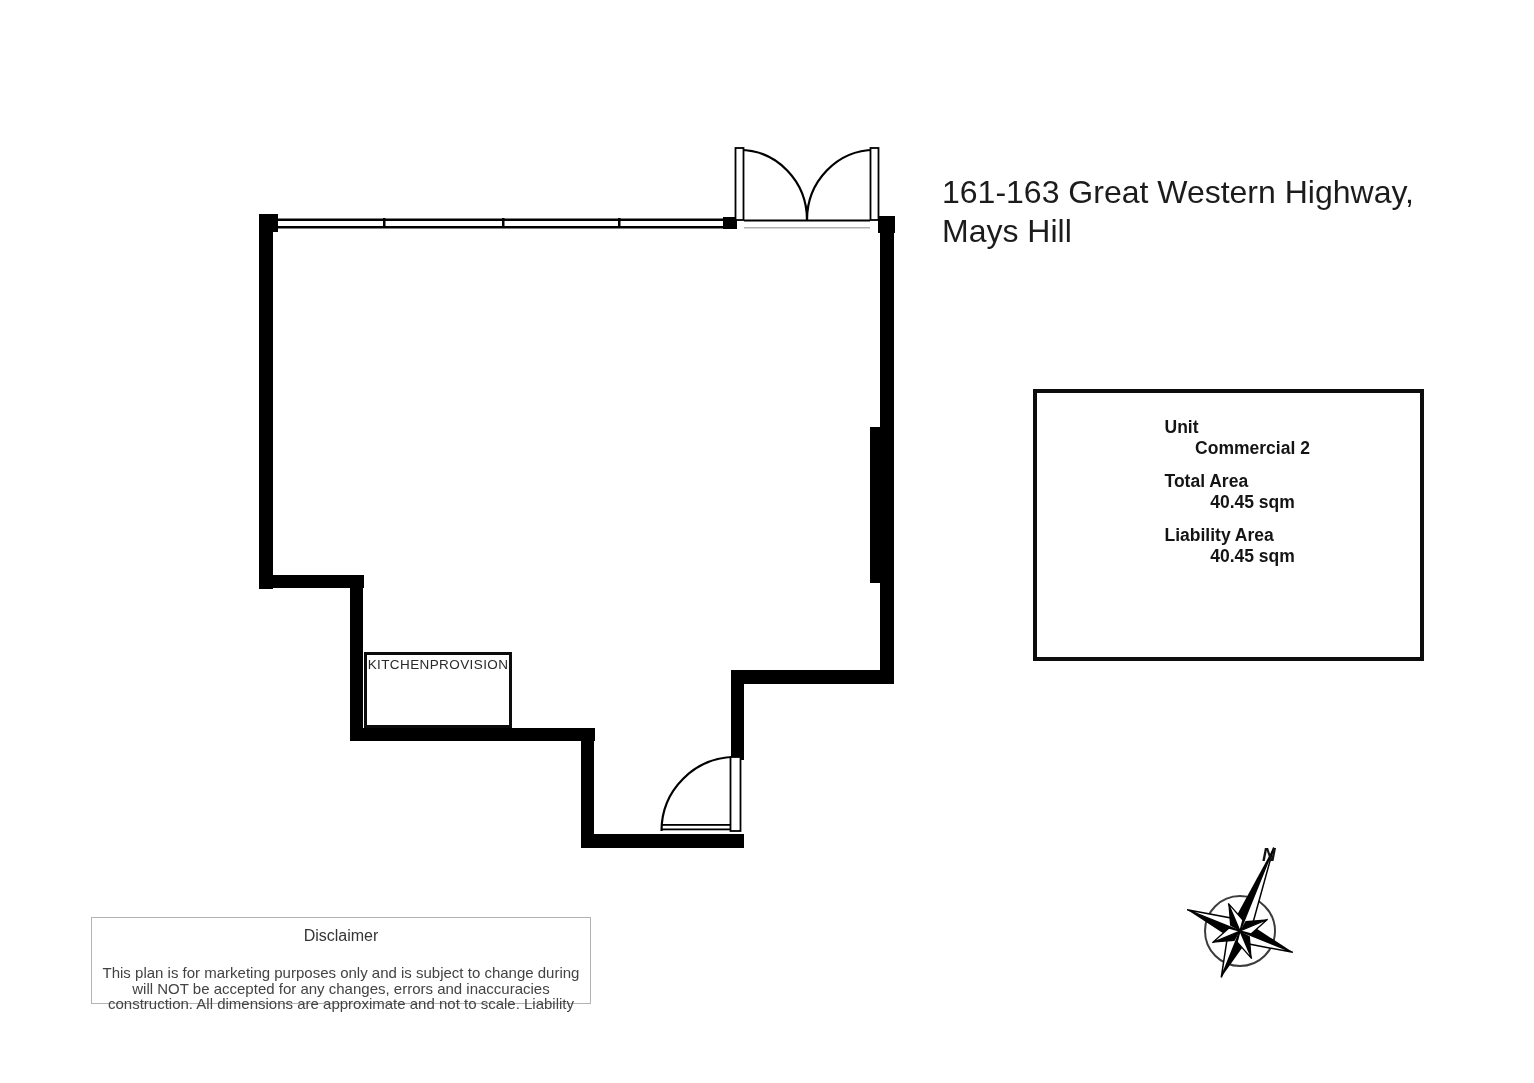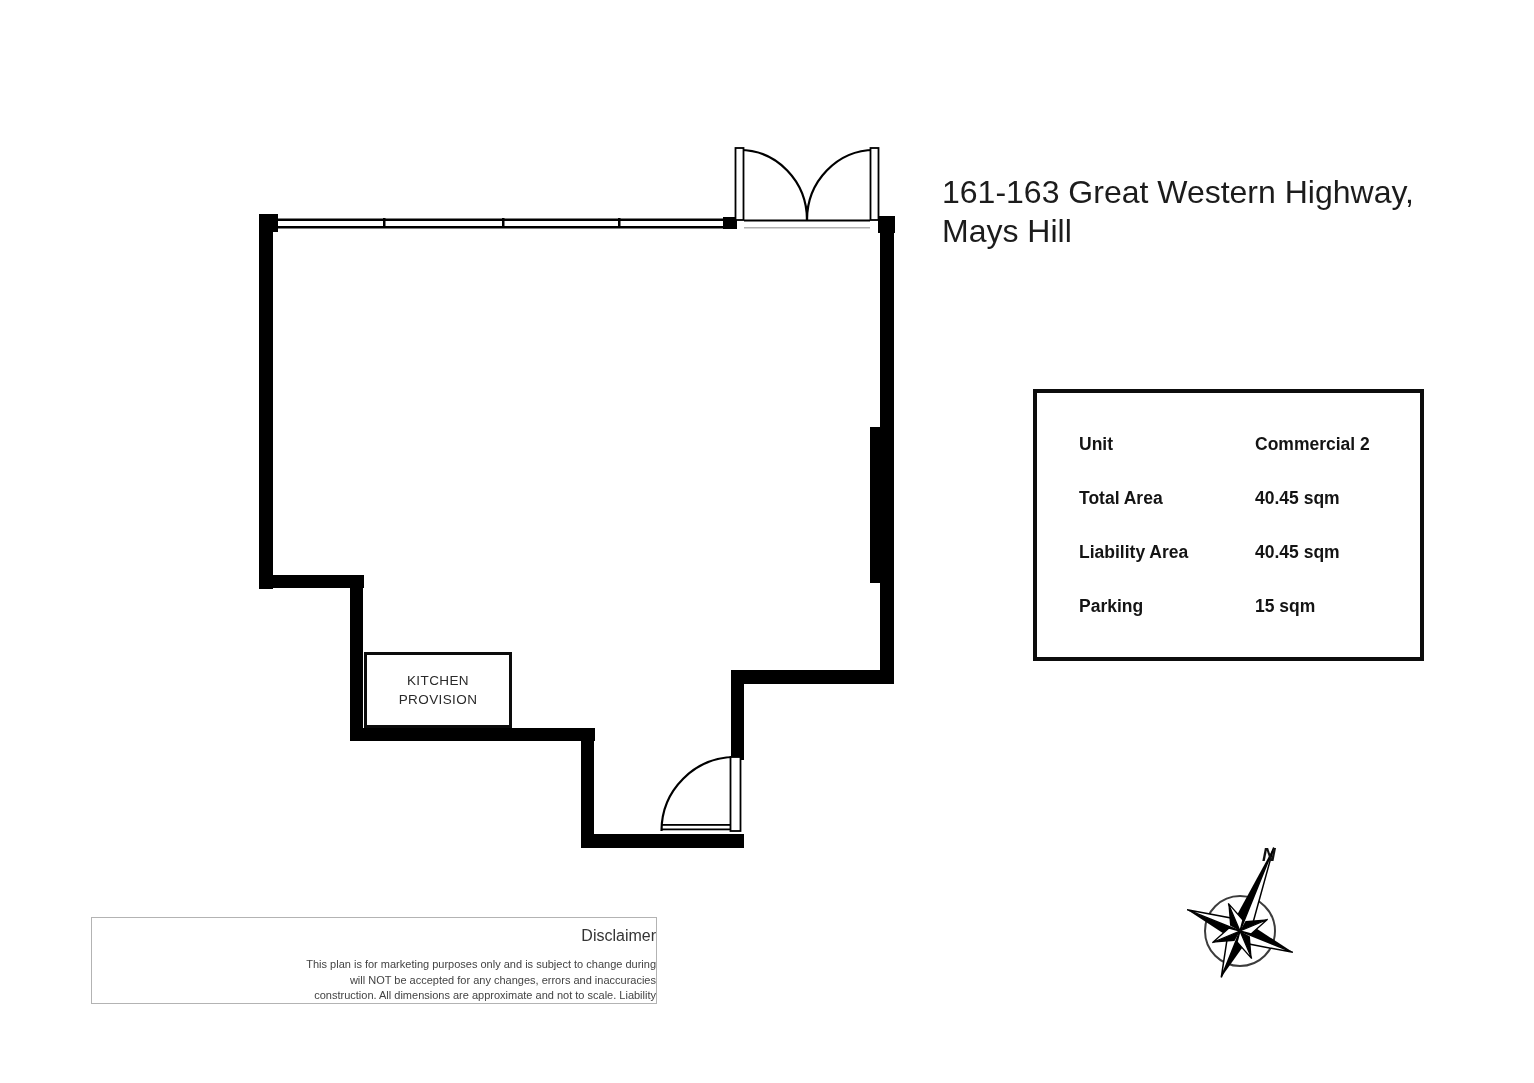--- a/index.html
+++ b/index.html
@@ -14,39 +14,39 @@
     font-size:32px;line-height:39px;color:#1c1c1c;
   }
 
   .info-box{
     position:absolute;left:1033px;top:389px;width:391px;height:272px;
     border:4px solid #0d0d0d;box-sizing:border-box;background:#ffffff;
     padding-top:24px;
   }
   .info-row{
     display:flex;align-items:center;height:54px;padding-left:42px;
-    font-size:17.5px;font-weight:700;color:#141414;
+    font-size:17.5px;font-weight:700;color:#141414;flex-direction:column;
   }
   .info-label{width:170px;}
   .info-value{flex:1;margin-left:6px;}
 
   .kitchen-box{
     position:absolute;left:364px;top:652px;width:148px;height:76px;
     border:3px solid #0c0c0c;box-sizing:border-box;background:#ffffff;
-    display:flex;flex-direction:column;justify-content:center;align-items:center;
+    display:flex;flex-direction:row;justify-content:center;
     font-size:13.5px;line-height:19px;letter-spacing:0.4px;color:#2a2a2a;
   }
 
   .disclaimer-box{
-    position:absolute;left:91px;top:917px;width:566px;height:87px;
+    position:absolute;left:91px;top:917px;width:500px;height:87px;
     border:1px solid #b3b3b3;box-sizing:border-box;background:#ffffff;
-    text-align:right;
+    text-align:center;
   }
   .disclaimer-title{font-size:16px;color:#353535;margin-top:9px;}
-  .disclaimer-body{margin-top:12px;font-size:11px;line-height:15.5px;color:#434343;}
+  .disclaimer-body{margin-top:20px;font-size:15px;line-height:15.5px;color:#434343;}
 </style>
 </head>
 <body>
 
 <div class="canvas">
 
   <svg class="plan-svg" viewBox="0 0 1534 1083" xmlns="http://www.w3.org/2000/svg">
 
     <g fill="#000000">
       <rect x="259" y="215" width="14" height="374"></rect>
@@ -141,24 +141,20 @@
       <span class="info-value">Commercial 2</span>
     </div>
     <div class="info-row">
       <span class="info-label">Total Area</span>
       <span class="info-value">40.45 sqm</span>
     </div>
     <div class="info-row">
       <span class="info-label">Liability Area</span>
       <span class="info-value">40.45 sqm</span>
     </div>
-    <div class="info-row">
-      <span class="info-label">Parking</span>
-      <span class="info-value">15 sqm</span>
-    </div>
   </div>
 
   <div class="kitchen-box">
     <div>KITCHEN</div>
     <div>PROVISION</div>
   </div>
 
   <div class="disclaimer-box">
     <div class="disclaimer-title">Disclaimer</div>
     <div class="disclaimer-body">

